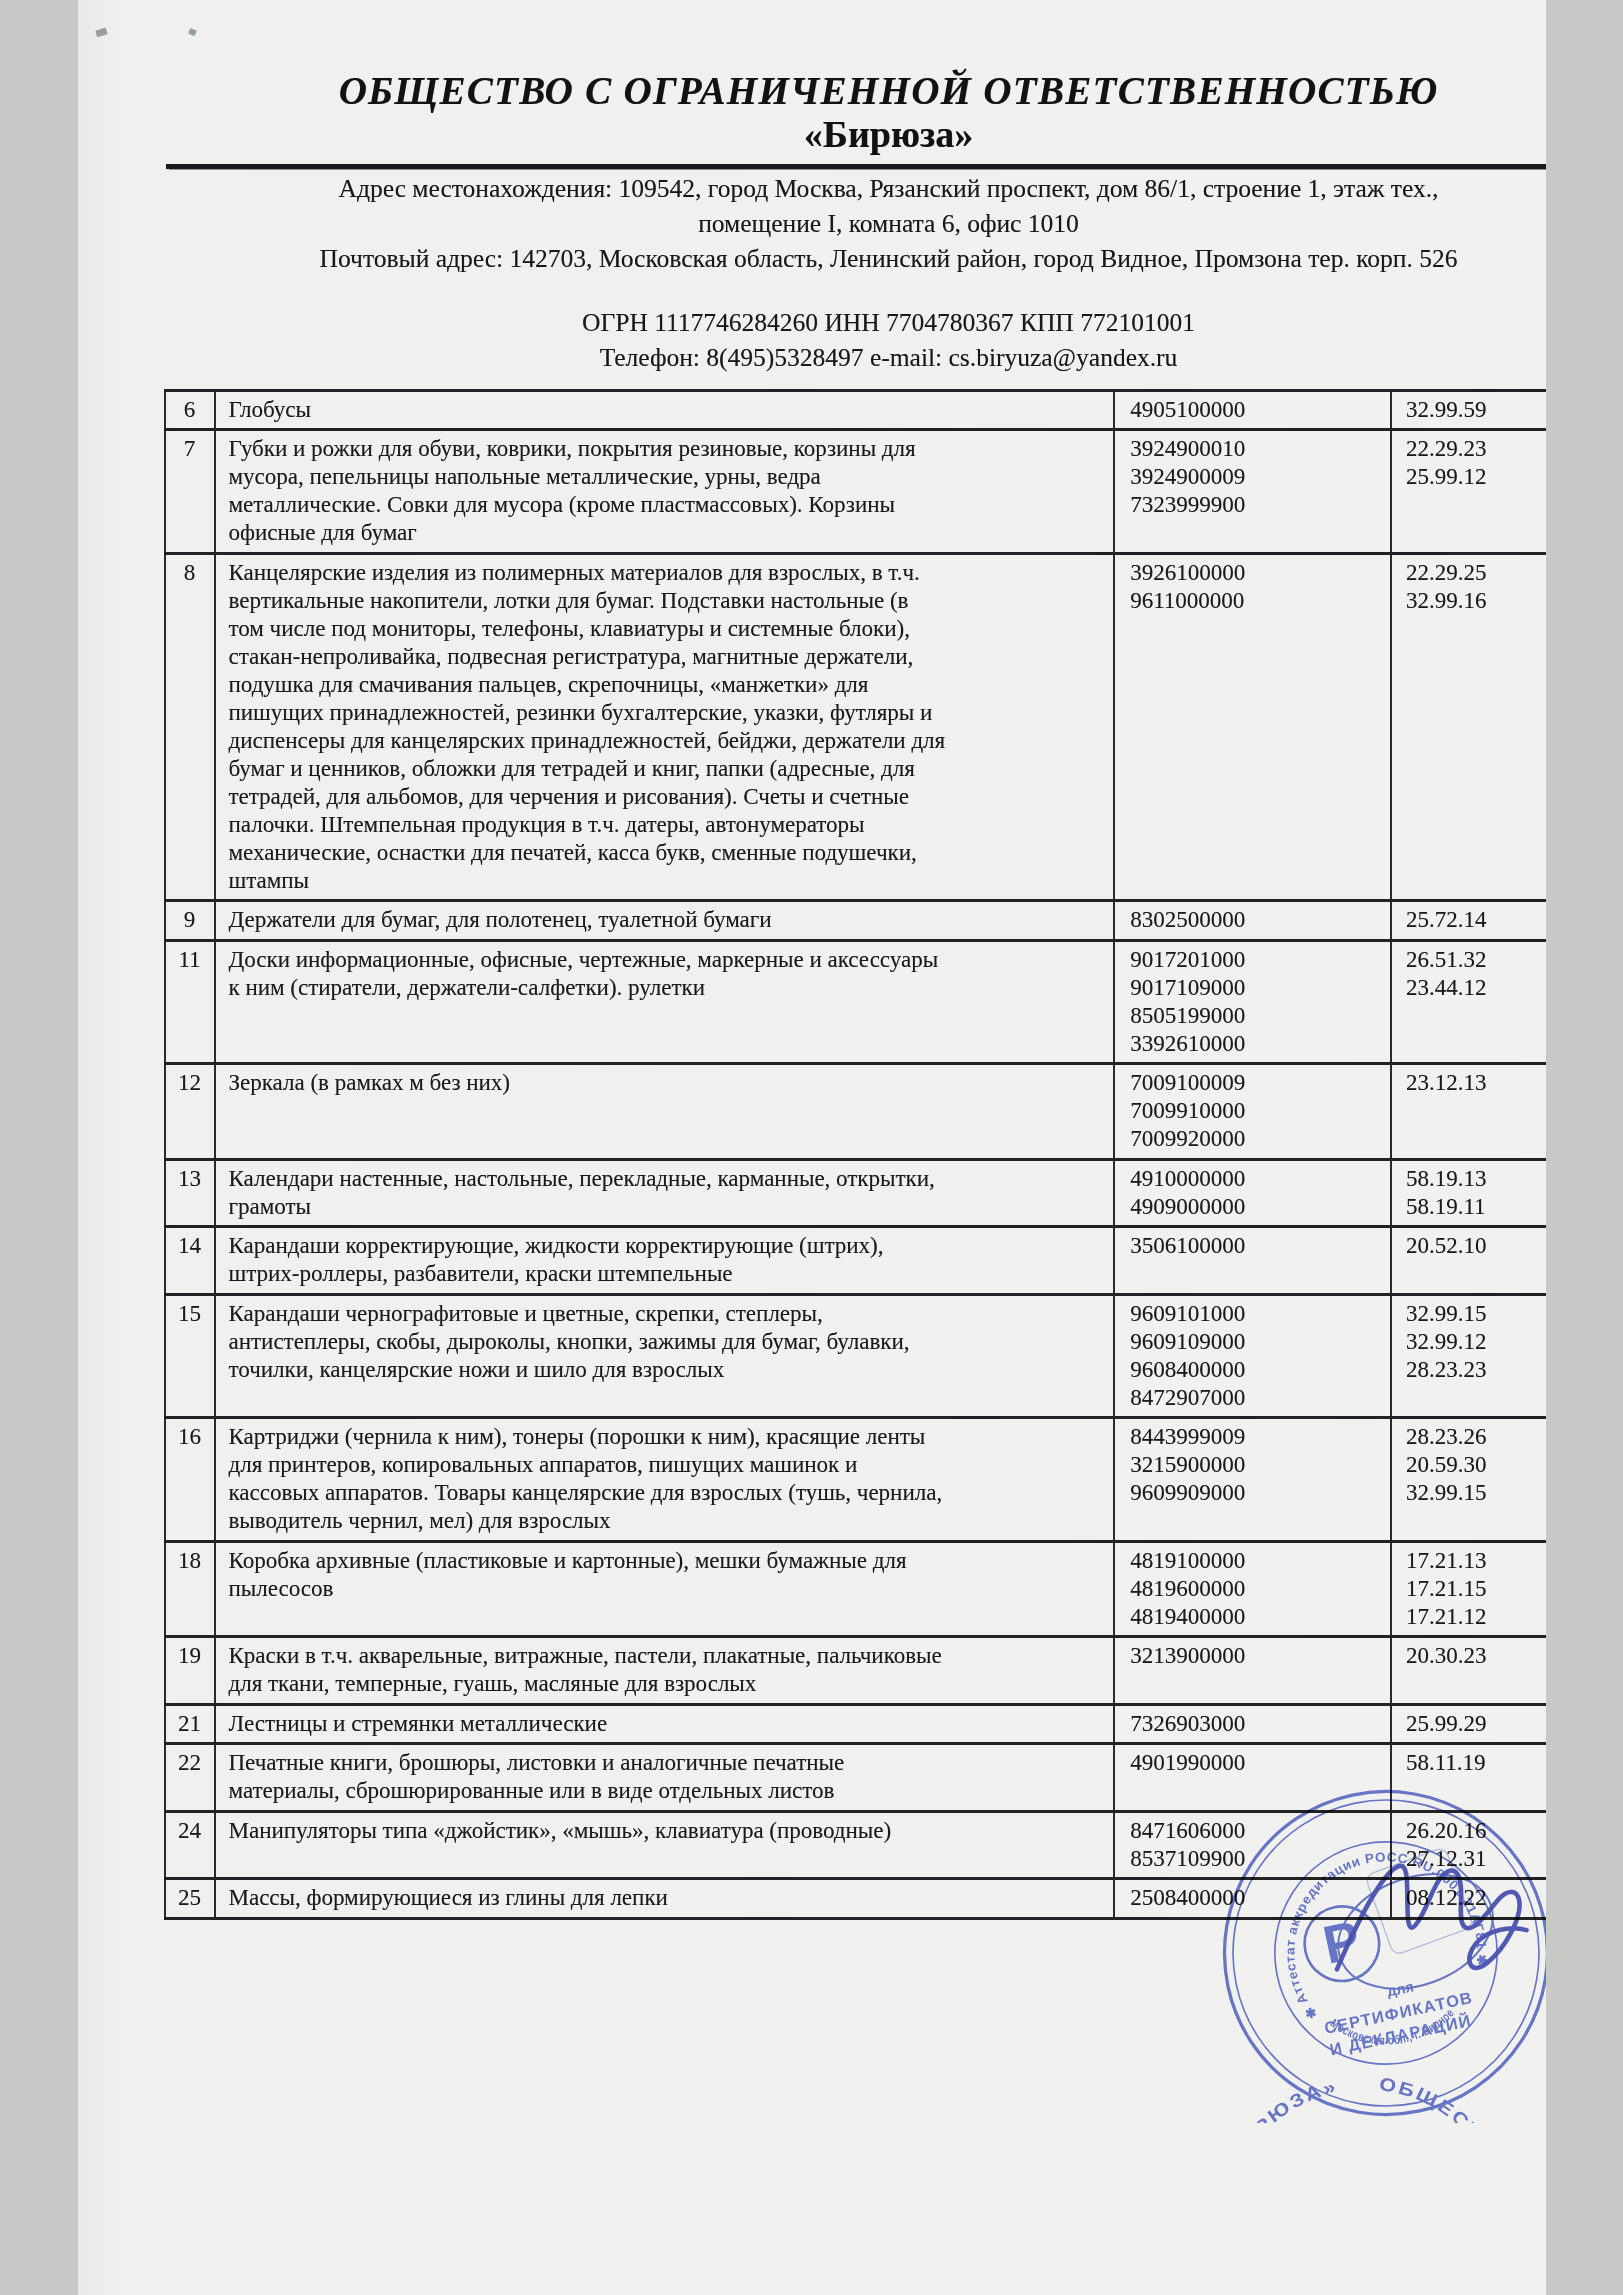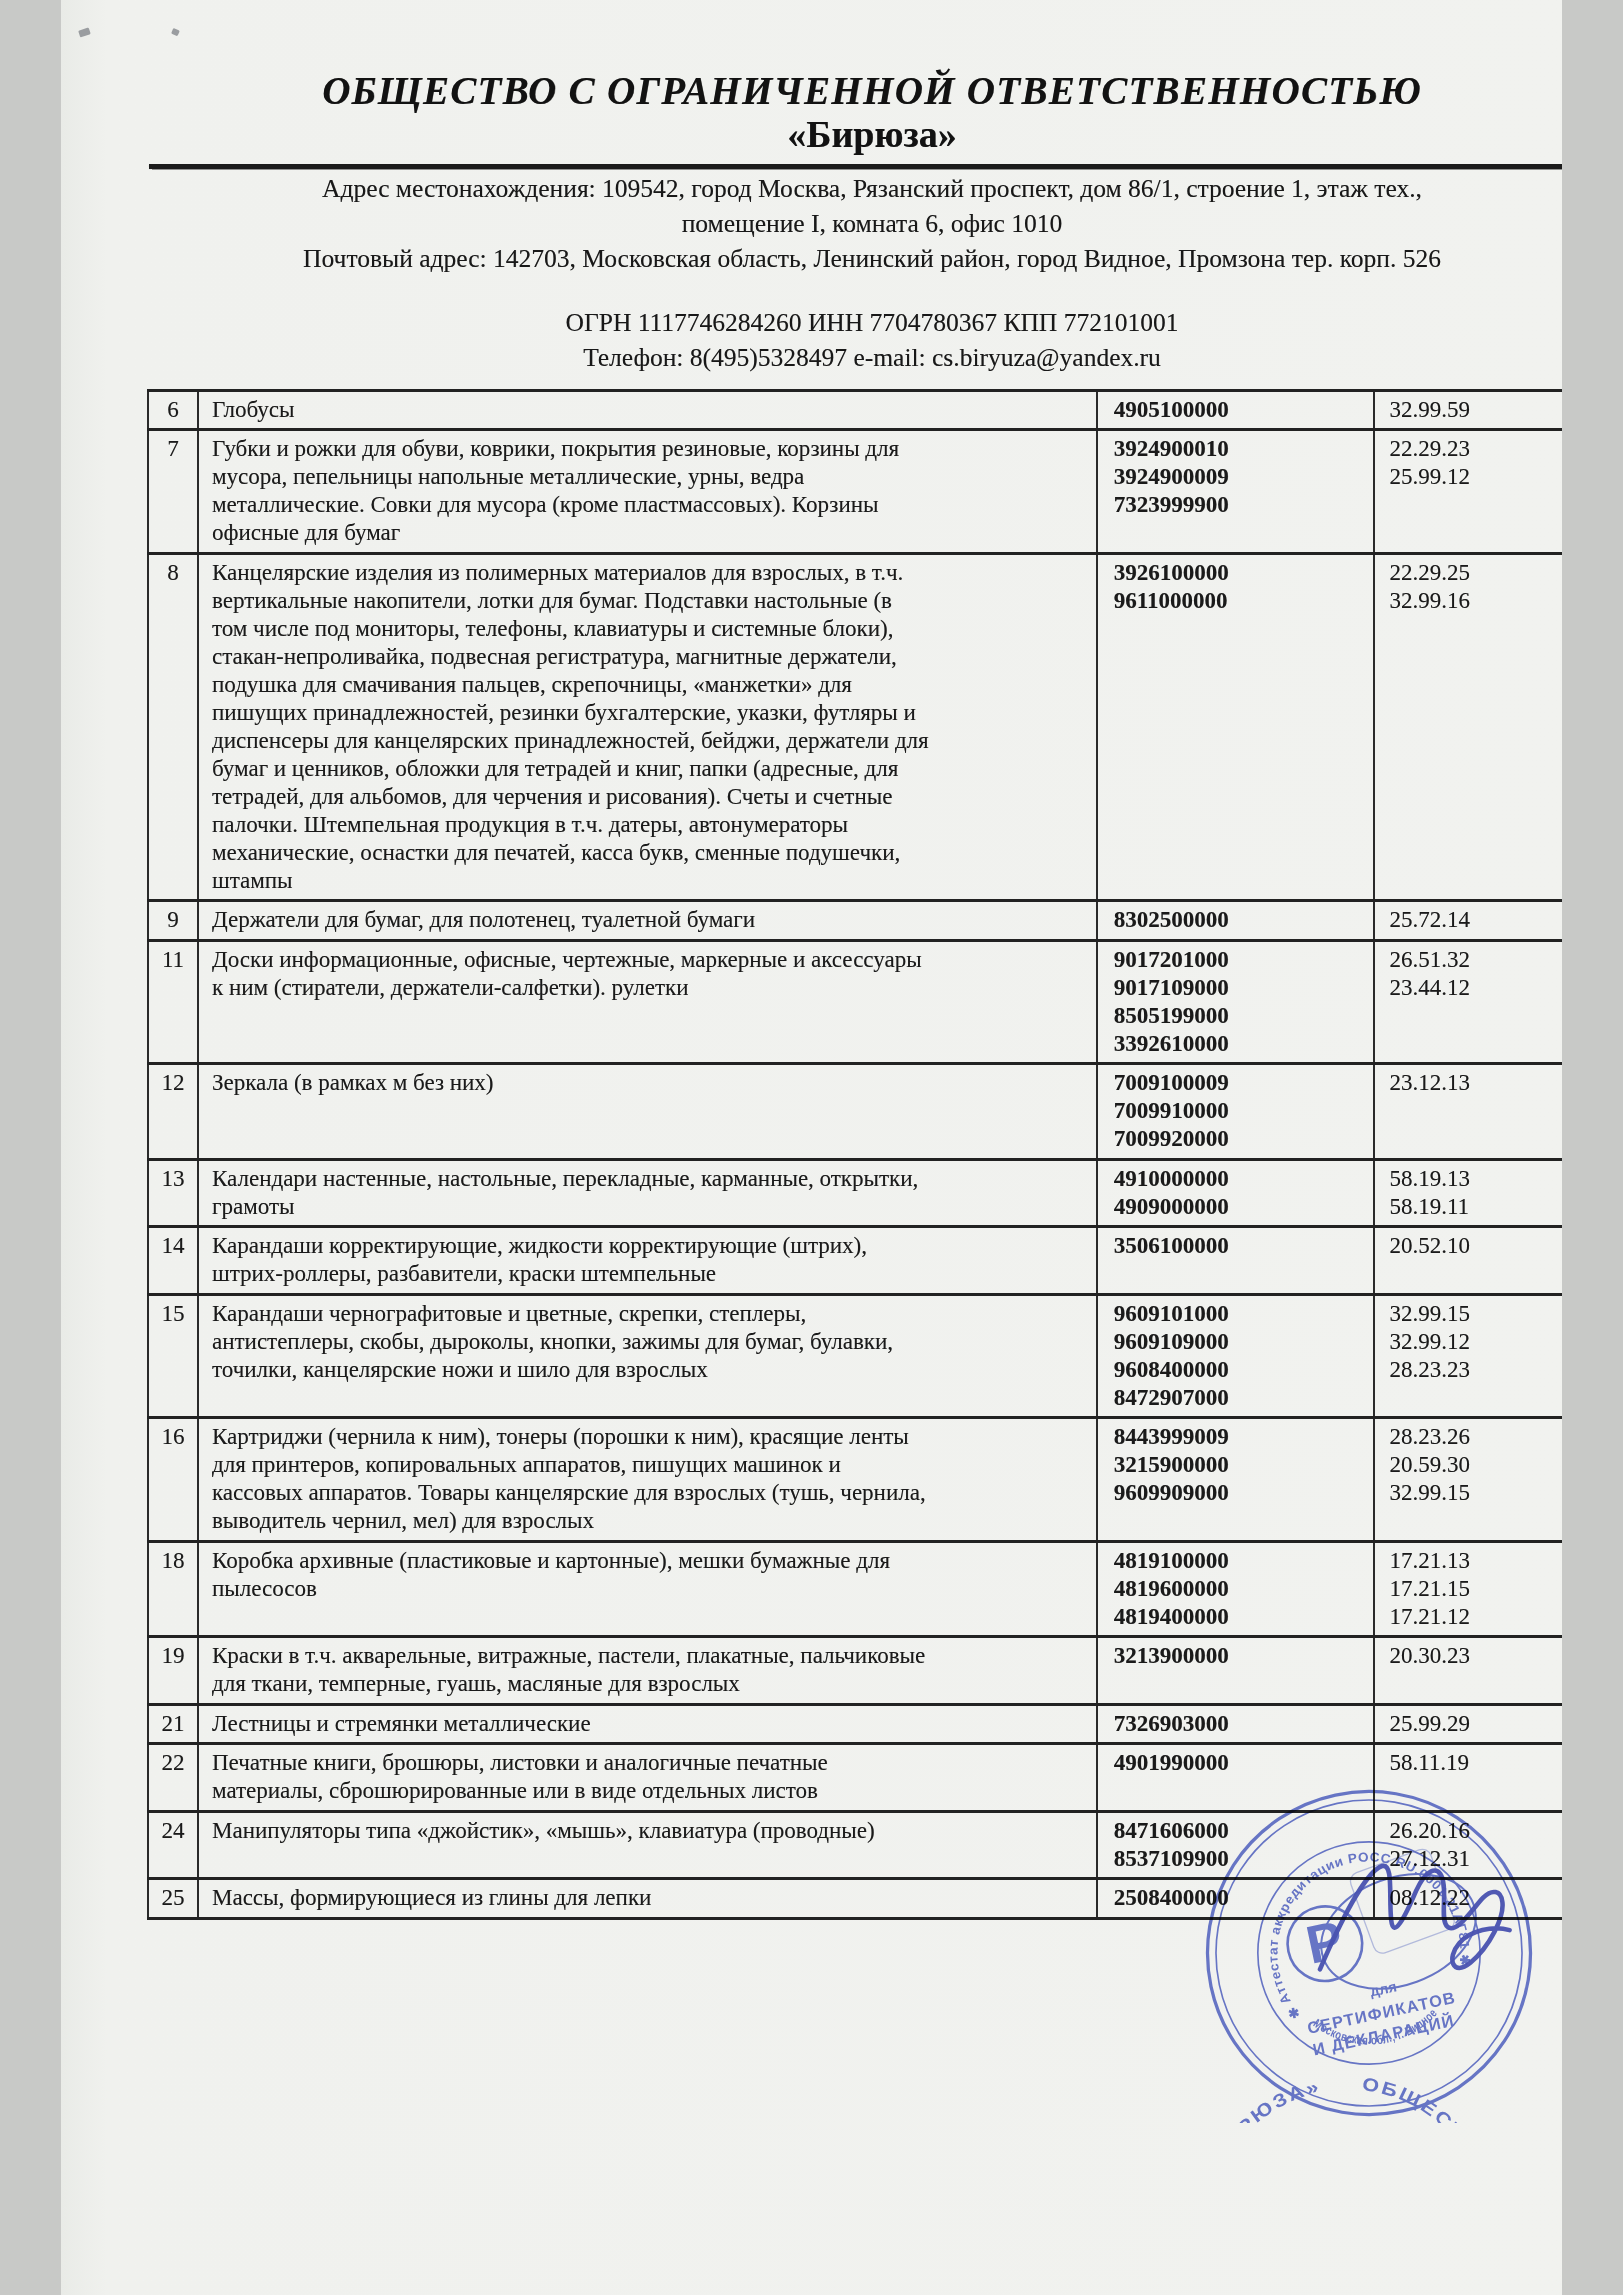--- a/index.html
+++ b/index.html
@@ -4,21 +4,20 @@
 <style>
   html,body{margin:0;padding:0;background:#c8c9c7;}
   .page{
     position:relative;
     width:1468px;height:2295px;
     margin:0 auto;
     background:linear-gradient(90deg,#e9ebe7 0px,#f0f1ee 46px,#f1f2ef 1544px,#e9e8e6 1623px);
     font-family:"Liberation Serif", serif;
     color:#1e1e1e;
     overflow:hidden;
-    padding-left:33px;
   }
   .speck{position:absolute;background:#9a9da0;border-radius:1.3px;}
   .speck.s1{left:18.3px;top:29px;width:10.5px;height:7.2px;transform:rotate(-18deg);}
   .speck.s2{left:111px;top:29px;width:6.5px;height:5.9px;transform:rotate(24deg);}
 
   .doc-header{
     position:absolute;left:39px;top:0;width:1544px;
     text-align:center;
   }
   .org-line1{
@@ -53,21 +52,21 @@
   }
   table.goods td{
     border:2px solid #2a2a2a;
     border-top:3.3px solid #222;
     border-bottom:3.3px solid #222;
     vertical-align:top;
     text-shadow:0.2px 0.2px 0.5px rgba(20,20,20,.38);
   }
   td.c-num{text-align:center;padding:3.9px 1.3px 4.6px;}
   td.c-desc{padding:3.9px 9.2px 4.6px 13px;}
-  td.c-code{padding:3.9px 3.9px 4.6px 15.7px;font-weight:bold;}
+  td.c-code{padding:3.9px 3.9px 4.6px 15.7px;}
   td.c-okpd{padding:3.9px 2.6px 4.6px 14.4px;}
   .line{white-space:nowrap;}
 
   .stamp-wrap{
     position:absolute;left:1138px;top:1783px;width:340px;height:340px;
     mix-blend-mode:multiply;opacity:.9;pointer-events:none;
   }
   .stamp-wrap svg{display:block;filter:blur(0.3px);}
   .stamp-text{font-family:"Liberation Sans", sans-serif;font-weight:bold;}
   .sig{filter:blur(.3px);}

